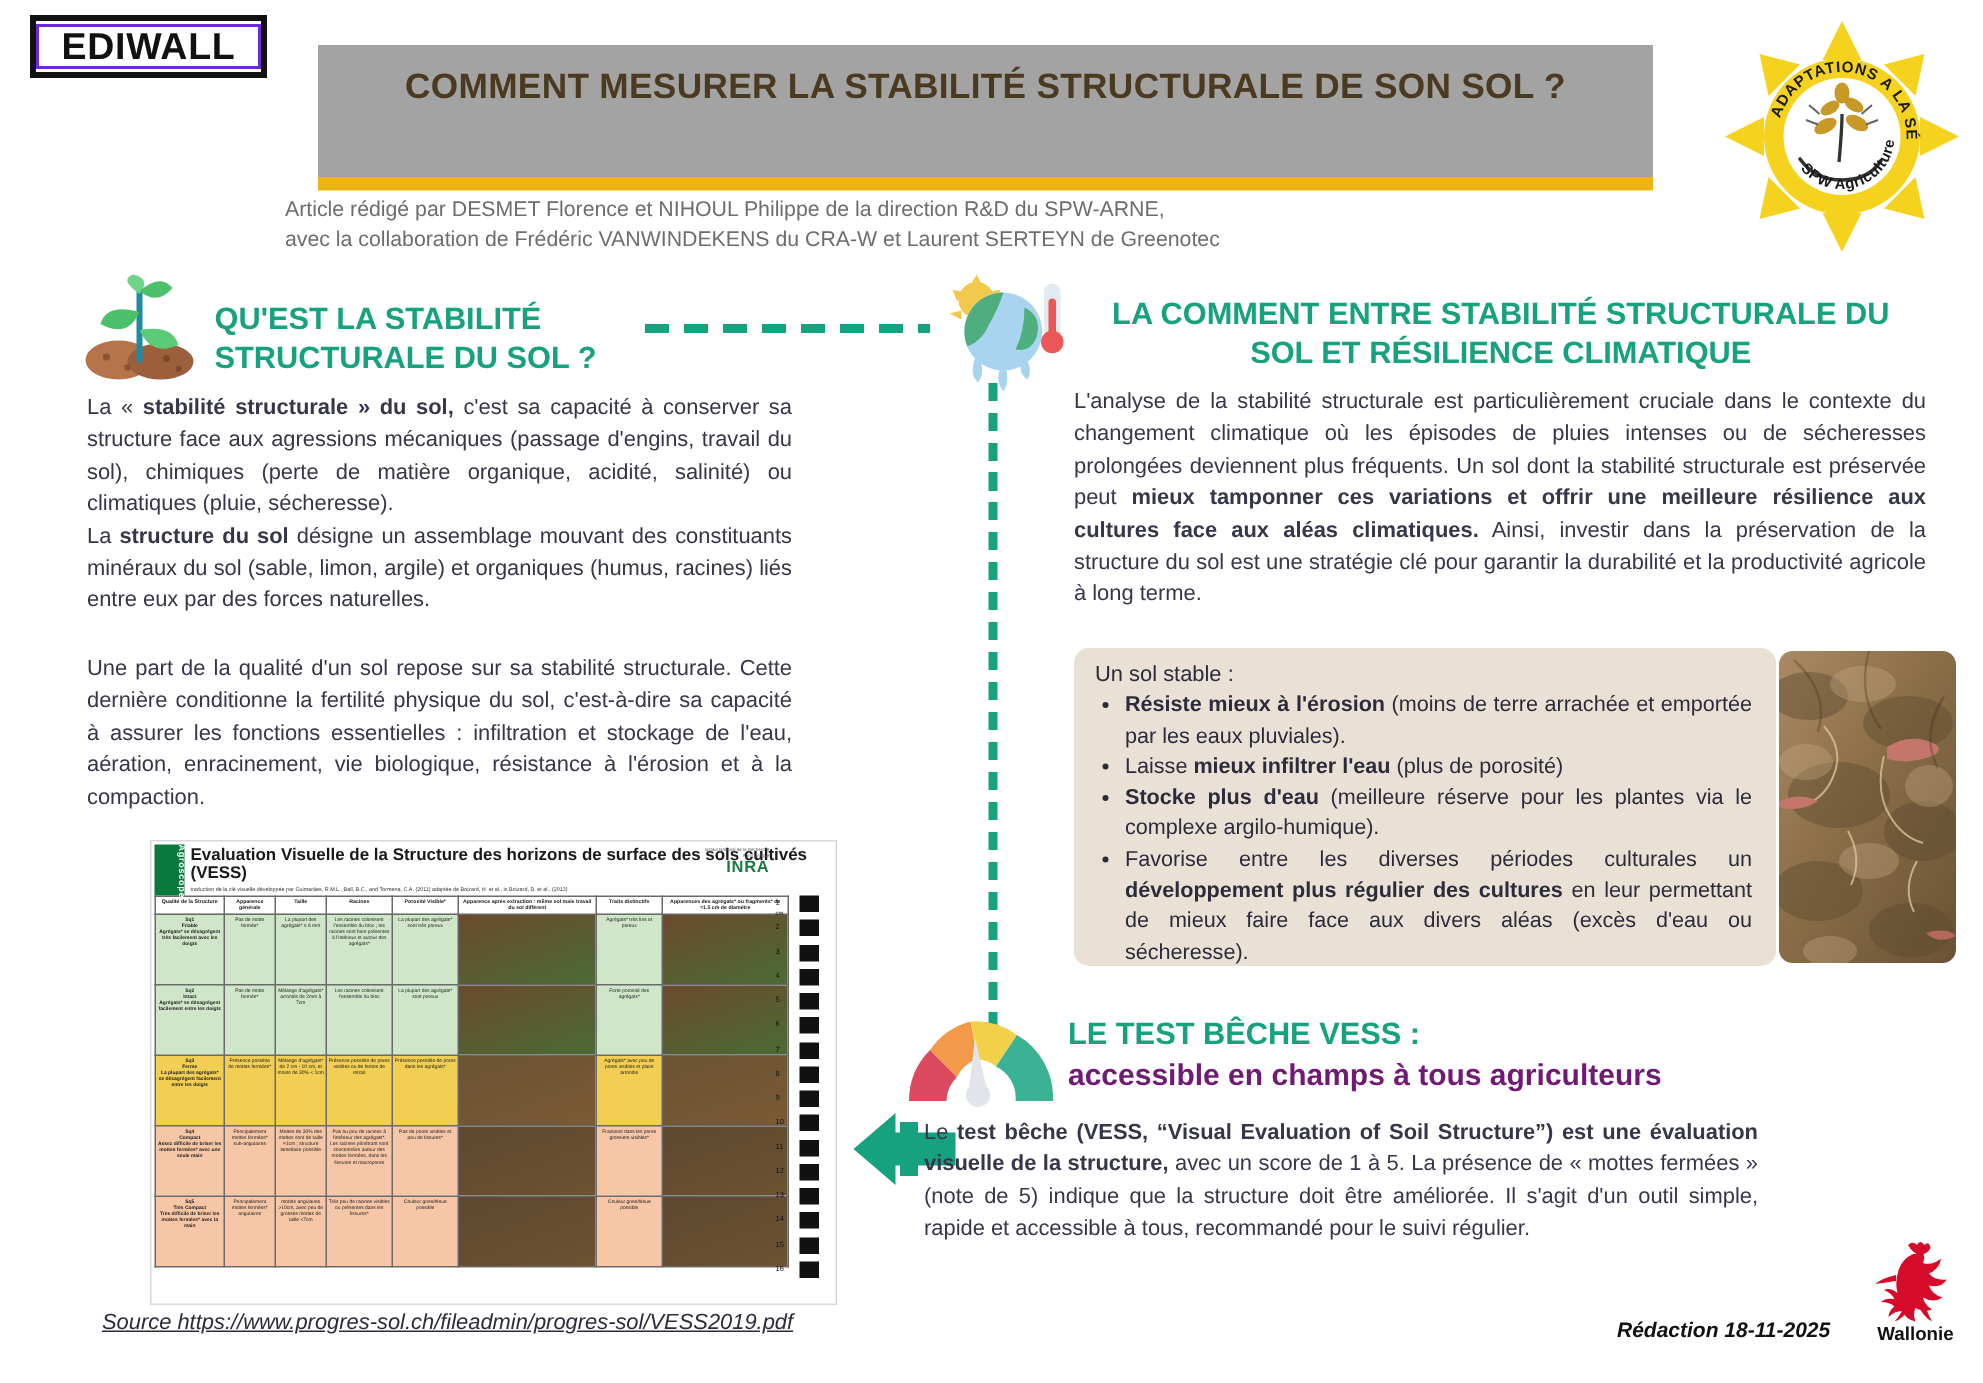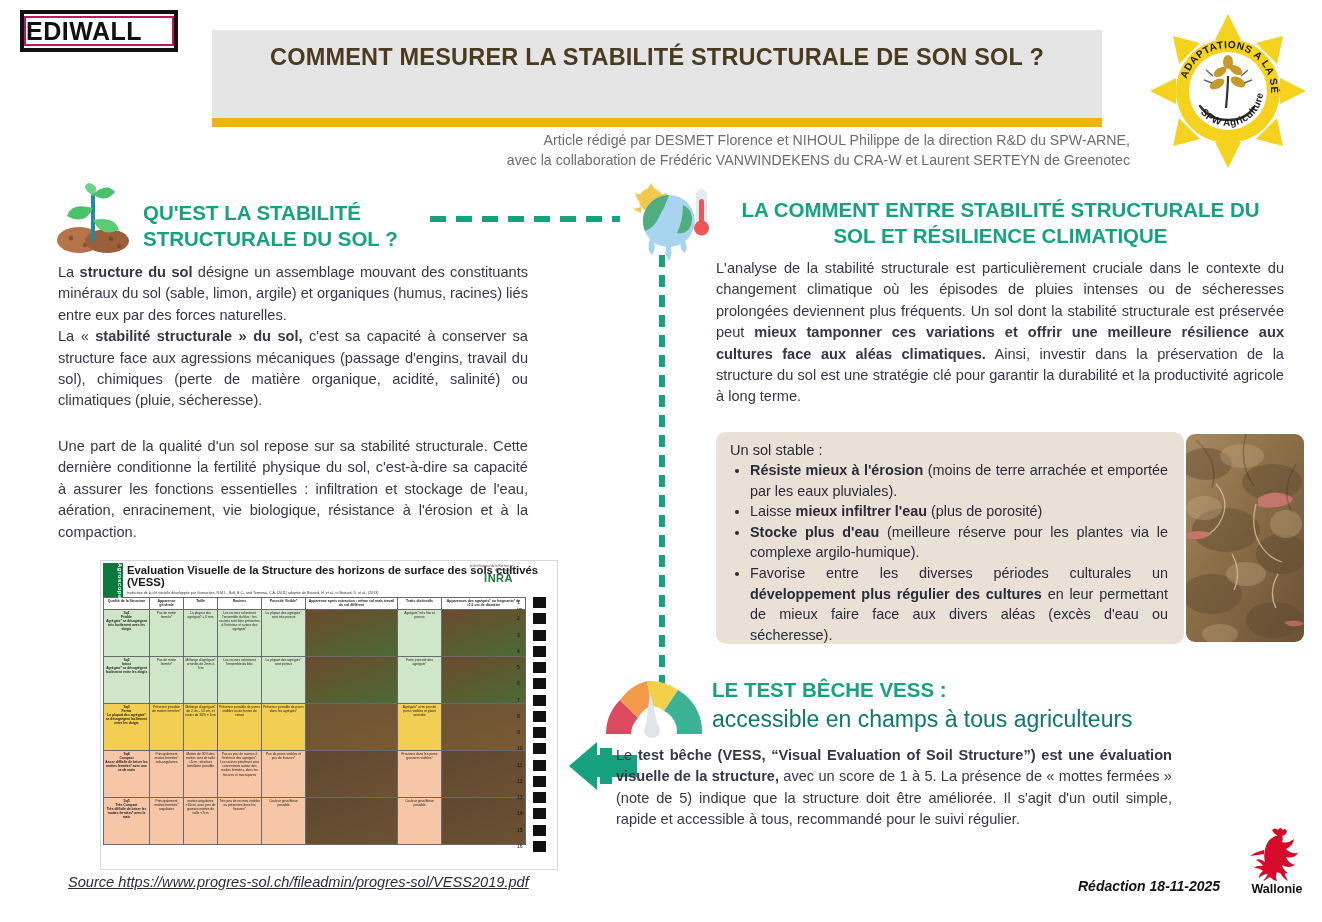--- a/index.html
+++ b/index.html
@@ -14,48 +14,48 @@
   }
 
   
   .ediwall {
     position:absolute; left:20px; top:10px;
     width:158px; height:42px;
     border:4px solid #111; background:#fff;
     display:flex; align-items:center; justify-content:center;
   }
   .ediwall-inner {
-    border:2px solid #be185d; width:160px; height:30px;
-    display:flex; align-items:center; 
+    border:2px solid #6d28d9; width:160px; height:30px;
+    display:flex; align-items:center; justify-content:center;
   }
   .ediwall span {
     font-weight:bold; font-size:25px; letter-spacing:0.5px;
     font-family:"Liberation Sans", sans-serif; color:#111;
   }
 
   
   .title-band {
     position:absolute; left:212px; top:30px; width:890px; height:88px;
-    background:#e5e5e5;
+    background:#a3a3a3;
   }
   .title-band .t1 {
     text-align:center; font-weight:bold; font-size:23.5px;
     color:#4a3a20; letter-spacing:0.2px; padding-top:14px;
   }
   .title-band .t2 {
     text-align:center; font-weight:bold; font-size:21px;
     color:#4a3a20; padding-top:9px;
   }
   .title-rule {
     position:absolute; left:212px; top:118px; width:890px; height:9px;
     background:#eeb414;
   }
   .byline {
     position:absolute; left:190px; top:130px; width:940px;
-    text-align:right; font-size:14.2px; color:#6d6d6d; line-height:20px;
+    text-align:left; font-size:14.2px; color:#6d6d6d; line-height:20px;
   }
 
   
   .sunlogo { position:absolute; left:1148px; top:12px; width:160px; height:158px; }
   .sunlogo svg { width:160px; height:158px; display:block; }
 
   
   .sec-head {
     color:#17a27f; font-weight:bold; line-height:26px;
   }
@@ -96,21 +96,21 @@
   .soil-photo {
     position:absolute; left:1186px; top:434px; width:118px; height:208px;
     border-radius:9px; overflow:hidden;
   }
   .soil-photo svg { width:100%; height:100%; display:block; }
 
   
   .icon-gauge { position:absolute; left:602px; top:676px; width:104px; height:62px; }
   .vess-head { position:absolute; left:712px; top:678px; width:580px; }
   .vess-head .vh1 { font-size:20.5px; font-weight:bold; color:#17a27f; }
-  .vess-head .vh2 { font-size:23px; font-weight:normal; color:#0f766e; margin-top:4px;}
+  .vess-head .vh2 { font-size:20px; font-weight:bold; color:#701a75; margin-top:4px;}
   .arrow-left { position:absolute; left:567px; top:740px; width:72px; height:52px; }
   .green-tab { position:absolute; left:600px; top:748px; width:12px; height:36px; background:#17a27f; }
   .p-vess { position:absolute; left:616px; top:745px; width:556px; }
 
   
   .source-link {
     position:absolute; left:68px; top:874px; font-size:14.6px;
     color:#2b2b3a; font-style:italic; text-decoration:underline;
   }
   .redaction {
@@ -233,22 +233,22 @@
 </div>
 <div class="lh-text sec-head">
   <div>QU'EST LA STABILITÉ</div>
   <div>STRUCTURALE DU SOL ?</div>
 </div>
 
 <div class="dash-h"></div>
 <div class="dash-v"></div>
 
 <div class="body-txt p-left1">
+  <p style="margin:0;" id="lp2"><span>La « </span><b>stabilité structurale » du sol,</b><span> c'est sa capacité à conserver sa structure face aux agressions mécaniques (passage d'engins, travail du sol), chimiques (perte de matière organique, acidité, salinité) ou climatiques (pluie, sécheresse).</span></p>
   <p style="margin:0 0 0 0;" id="lp1"><span>La </span><b>structure du sol</b><span> désigne un assemblage mouvant des constituants minéraux du sol (sable, limon, argile) et organiques (humus, racines) liés entre eux par des forces naturelles.</span></p>
-  <p style="margin:0;" id="lp2"><span>La « </span><b>stabilité structurale » du sol,</b><span> c'est sa capacité à conserver sa structure face aux agressions mécaniques (passage d'engins, travail du sol), chimiques (perte de matière organique, acidité, salinité) ou climatiques (pluie, sécheresse).</span></p>
 </div>
 <div class="body-txt p-left2">Une part de la qualité d'un sol repose sur sa stabilité structurale. Cette dernière conditionne la fertilité physique du sol, c'est-à-dire sa capacité à assurer les fonctions essentielles : infiltration et stockage de l'eau, aération, enracinement, vie biologique, résistance à l'érosion et à la compaction.</div>
 
 <div class="icon-climate">
   <svg viewBox="0 0 92 80">
     <circle cx="26" cy="17" r="12" fill="#F2C94C"></circle>
     <g fill="#F2C94C">
       <polygon points="26,0 30,7 22,7"></polygon>
         <polygon points="10,10 18,12 13,18"></polygon>
       <polygon points="42,10 39,18 34,12"></polygon>

